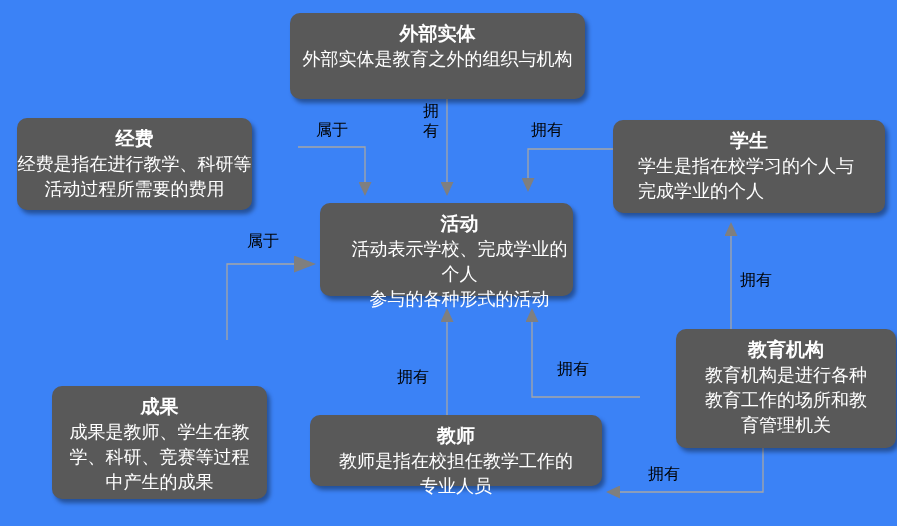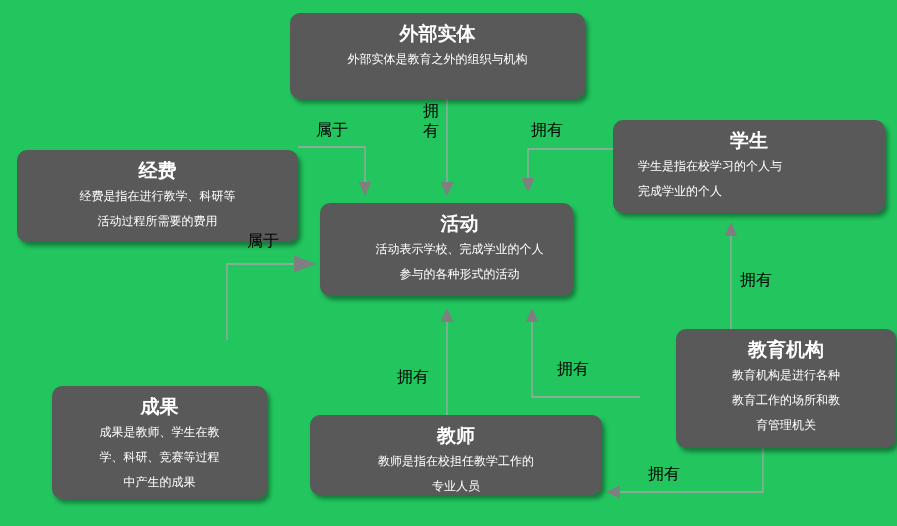--- a/index.html
+++ b/index.html
@@ -1,28 +1,28 @@
 <!DOCTYPE html>
 <html><head>
 <meta charset="utf-8">
 <style>
   html,body { margin:0; padding:0; background:#ffffff; }
   body { font-family:"Liberation Sans","DejaVu Sans",sans-serif; }
   #canvas {
-    position:relative; width:897px; height:526px; background:#22c55e; overflow:hidden;
+    position:relative; width:897px; height:526px; background:#3b82f6; overflow:hidden;
   }
   #wires { position:absolute; left:0; top:0; width:897px; height:526px; }
   .node {
     position:absolute; background:#595959; border-radius:10px;
     box-shadow:3px 4px 4px rgba(0,0,0,0.38);
     color:#ffffff; display:flex; flex-direction:column; align-items:center;
     padding-top:7px; box-sizing:border-box;
   }
   .node-title { font-size:19px; font-weight:bold; line-height:27px; white-space:nowrap; }
-  .node-desc  { font-size:12px; line-height:25px; text-align:center; white-space:pre-line; }
+  .node-desc  { font-size:18px; line-height:25px; text-align:center; white-space:pre-line; }
   .desc-left  { text-align:left; align-self:stretch; padding-left:25px; }
   .edge-label {
     position:absolute; color:#000000; font-size:16px; line-height:20px; white-space:nowrap;
   }
   .edge-label.vertical { width:20px; white-space:normal; text-align:center; word-break:break-all; }
 </style>
 </head>
 <body>
 
 <div id="canvas">
@@ -46,21 +46,21 @@
       <path d="M731,329 L731,224" marker-end="url(#arw)"></path>
       <path d="M763,448 L763,492 L608,492" marker-end="url(#arw)"></path>
     </g>
   </svg>
 
   <div class="node" style="left:290px; top:13px; width:295px; height:86px;">
     <div class="node-title">外部实体</div>
     <div class="node-desc">外部实体是教育之外的组织与机构</div>
   </div>
 
-  <div class="node" style="left:17px; top:118px; width:281px; height:92px;margin-top:32px;">
+  <div class="node" style="left:17px; top:118px; width:235px; height:92px;">
     <div class="node-title">经费</div>
     <div class="node-desc">经费是指在进行教学、科研等
 活动过程所需要的费用</div>
   </div>
 
   <div class="node" style="left:613px; top:120px; width:272px; height:93px;">
     <div class="node-title">学生</div>
     <div class="node-desc desc-left">学生是指在校学习的个人与
 完成学业的个人</div>
   </div>
@@ -71,21 +71,21 @@
 参与的各种形式的活动</div>
   </div>
 
   <div class="node" style="left:52px; top:340px; width:215px; height:113px;margin-top:46px;">
     <div class="node-title">成果</div>
     <div class="node-desc">成果是教师、学生在教
 学、科研、竞赛等过程
 中产生的成果</div>
   </div>
 
-  <div class="node" style="left:310px; top:415px; width:292px; height:80px;">
+  <div class="node" style="left:310px; top:415px; width:292px; height:71px;">
     <div class="node-title">教师</div>
     <div class="node-desc">教师是指在校担任教学工作的
 专业人员</div>
   </div>
 
   <div class="node" style="left:640px; top:329px; width:220px; height:119px;margin-left:36px;">
     <div class="node-title">教育机构</div>
     <div class="node-desc">教育机构是进行各种
 教育工作的场所和教
 育管理机关</div>

